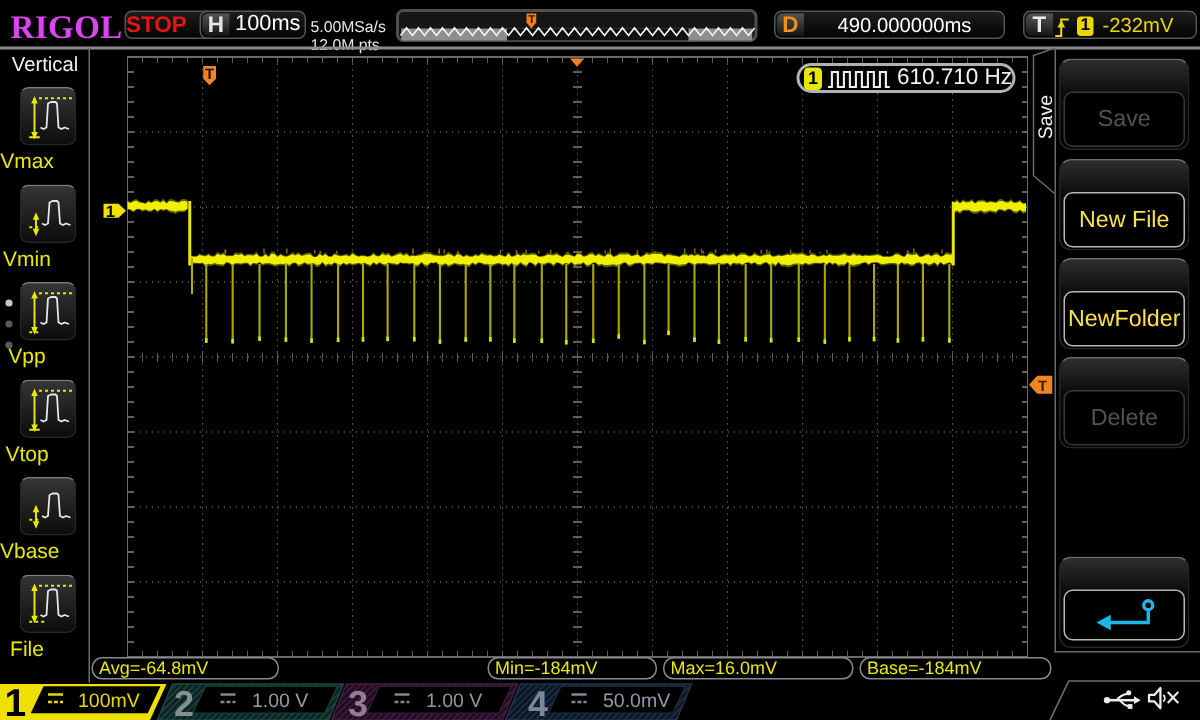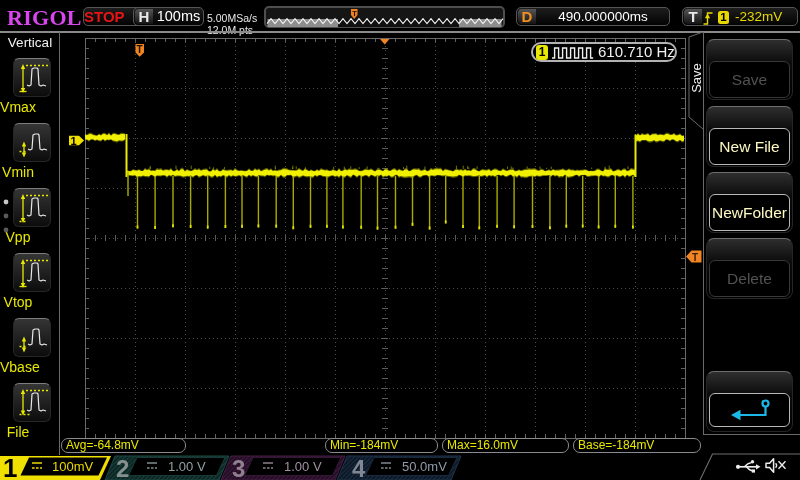--- a/index.html
+++ b/index.html
@@ -15,21 +15,21 @@
 
 .sbtn { position:absolute; left:13px; width:38px; height:39px; border-radius:6px;
   background:linear-gradient(#353535,#0c0c0c); border:1px solid #262626; border-top-color:#7e7e7e; }
 .slab { position:absolute; left:0px; width:36px; text-align:center; color:#e8e800; font-size:14px; }
 
 .mwell { position:absolute; left:706px; width:87px; height:61px; border-radius:8px;
   background:linear-gradient(#2e2e2e,#0c0c0c 38%,#000); border:1px solid #262626; border-top-color:#6e6e6e; }
 .mplate { position:absolute; left:709px; width:81px; height:37px; border-radius:6px; background:#000;
   font-size:15.5px; text-align:center; line-height:35px; }
 .mplate.dim { border:1px solid #383838; color:#525252; }
-.mplate.lit { border:1px solid #b8b8b8; color:#fef9c3; }
+.mplate.lit { border:1px solid #b8b8b8; color:#fde047; }
 .pill { position:absolute; top:438px; height:15px; border:1px solid #8a8a8a; border-radius:7px;
   background:#000; color:#e8e800; font-size:12px; line-height:13.5px; padding-left:4px; }
 </style></head>
 <body>
 <div id="scr">
 
 <div class="abs" style="left:7px;top:5px;color:#d946ef;font-family:'Liberation Serif',serif;font-weight:bold;font-size:22px;letter-spacing:0.3px;">RIGOL</div>
 <div class="tbox" style="left:83px;width:60px;text-align:left;">
   <span style="color:#e81414;font-weight:bold;font-size:15px;line-height:17px;letter-spacing:0px;">STOP</span></div>
 <div class="tbox" style="left:133px;width:71px;">

